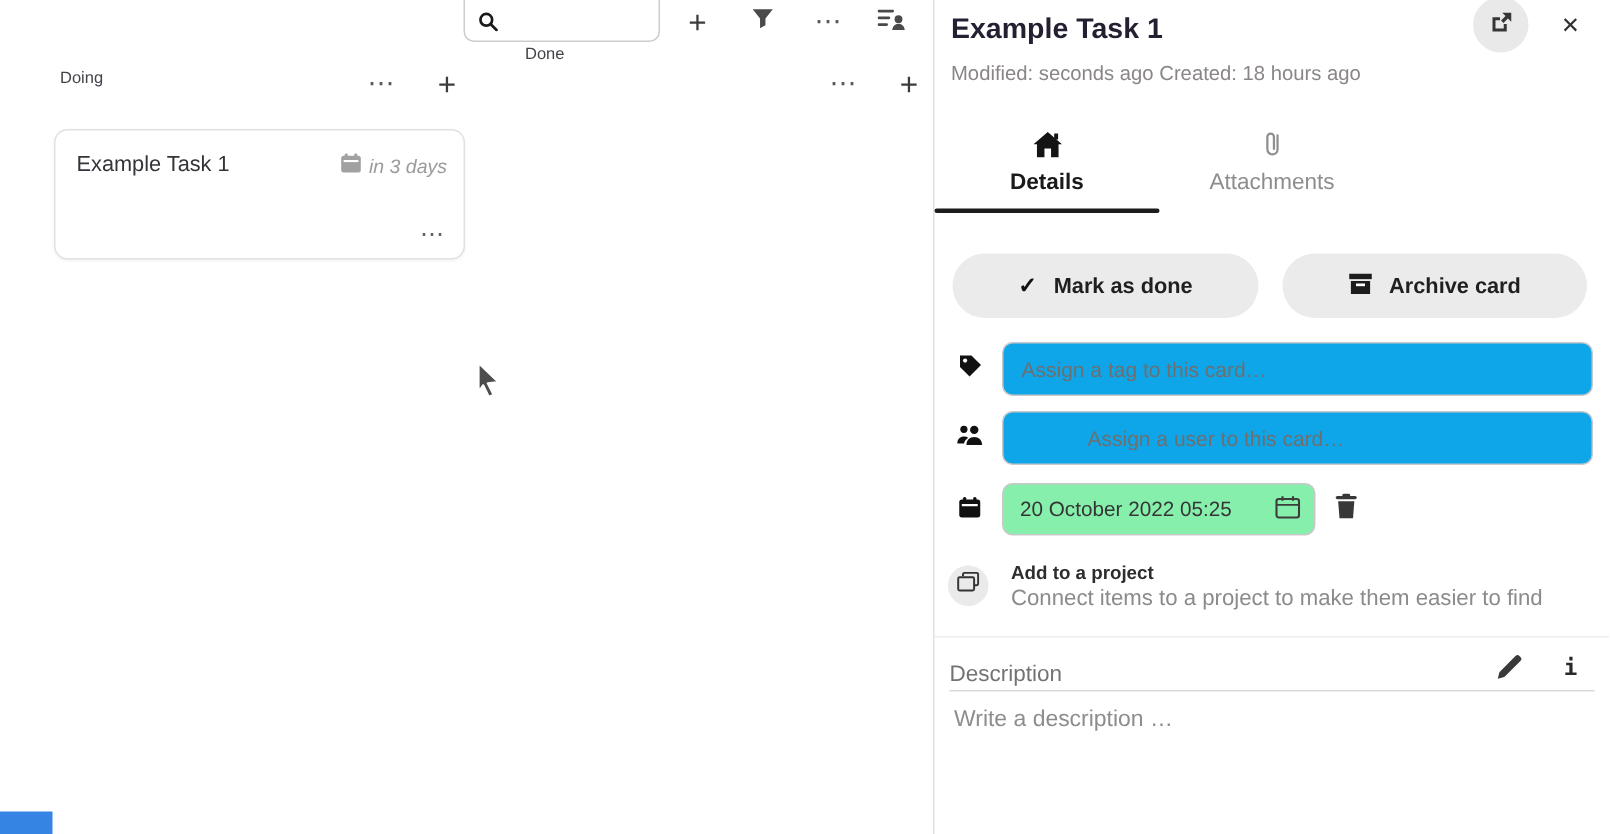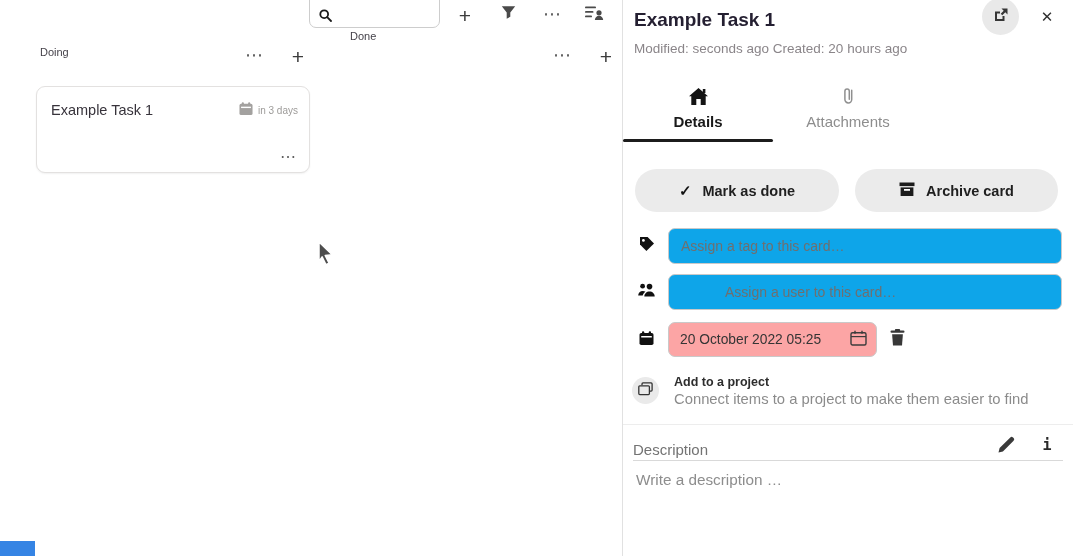--- a/index.html
+++ b/index.html
@@ -29,21 +29,21 @@
   .glyph-dots { font-size:18px; color:#5a5a5a; line-height:1; }
   .col-title { font-size:11px; color:#45424a;text-align:right; }
   .card {
     left:36px; top:86px; width:274px; height:87px; background:#fff;
     border:1px solid #e3e1e0; border-radius:9px;
     box-shadow:0 1px 2px rgba(0,0,0,.06);
   }
   .card-title { position:absolute; left:14px; top:15px; font-size:14.5px; color:#37333b; }
   .card-due {
     position:absolute; right:11px; top:15px; display:flex; align-items:center; gap:5px;
-    font-size:10px; color:#9d9b99;
+    font-size:13px; color:#9d9b99;font-style:italic;
   }
   .card-menu { position:absolute; right:13px; bottom:7px; }
   .blue-artifact { left:0; top:541px; width:35px; height:15px; background:#3584e4; }
 
   
   .panel-title { left:634px; top:9px; font-size:19px; font-weight:700; color:#241f31; }
   .panel-meta { left:634px; top:41px; font-size:13.5px; color:#8a8589; }
   .ext-btn {
     left:982px; top:-2px; width:37px; height:37px; border-radius:50%;
     background:#e9e9e9; display:flex; align-items:center; justify-content:center;
@@ -76,21 +76,21 @@
   }
   .field input {
     width:100%; height:100%; border:none; outline:none; background:transparent;
     padding:0 12px; font-size:14px; font-family:inherit; color:#2e3436;
   }
   .field input::placeholder { color:#6f6f6f; opacity:1; }
   .row-ic { position:absolute; left:639px; }
 
   .date-field {
     left:668px; top:322px; width:209px; height:35px;
-    border:1px solid #c9c9c9; border-radius:7px; background:#fca5a5;
+    border:1px solid #c9c9c9; border-radius:7px; background:#86efac;
     display:flex; align-items:center;
   }
   .date-text { padding-left:11px; font-size:13.8px; color:#353535; flex:1; }
   .date-cal-btn { margin-right:9px; display:flex; }
   .trash-btn { left:890px; top:329px; }
 
   .proj-circle {
     left:632px; top:377px; width:27px; height:27px; border-radius:50%;
     background:#eaeaea; display:flex; align-items:center; justify-content:center;
   }
@@ -188,21 +188,21 @@
         <path d="M4 2l13.2 12.7-7 .8 3.9 7.7-3.2 1.5-3.8-7.8L4 21.5z" fill="#4d4d4d" stroke="#fff" stroke-width="1.5" stroke-linejoin="round"></path>
       </svg>
   </span>
 
   <div class="abs blue-artifact"></div>
 </section>
 
 <aside>
 
   <h1 class="abs panel-title">Example Task 1</h1>
-  <p class="abs panel-meta">Modified: seconds ago Created: 20 hours ago</p>
+  <p class="abs panel-meta">Modified: seconds ago Created: 18 hours ago</p>
 
   <button class="abs ext-btn">
     <span>
       <svg width="16" height="16" viewBox="0 0 16 16">
           <path d="M2 4.5h5v2H4V12h5.5V9h2v5H2z" fill="#363636"></path>
           <path d="M8.5 1.5h6v6l-2.2-2.2-3 3-1.6-1.6 3-3z" fill="#363636"></path>
         </svg>
     </span>
   </button>
   <button class="abs close-btn">

